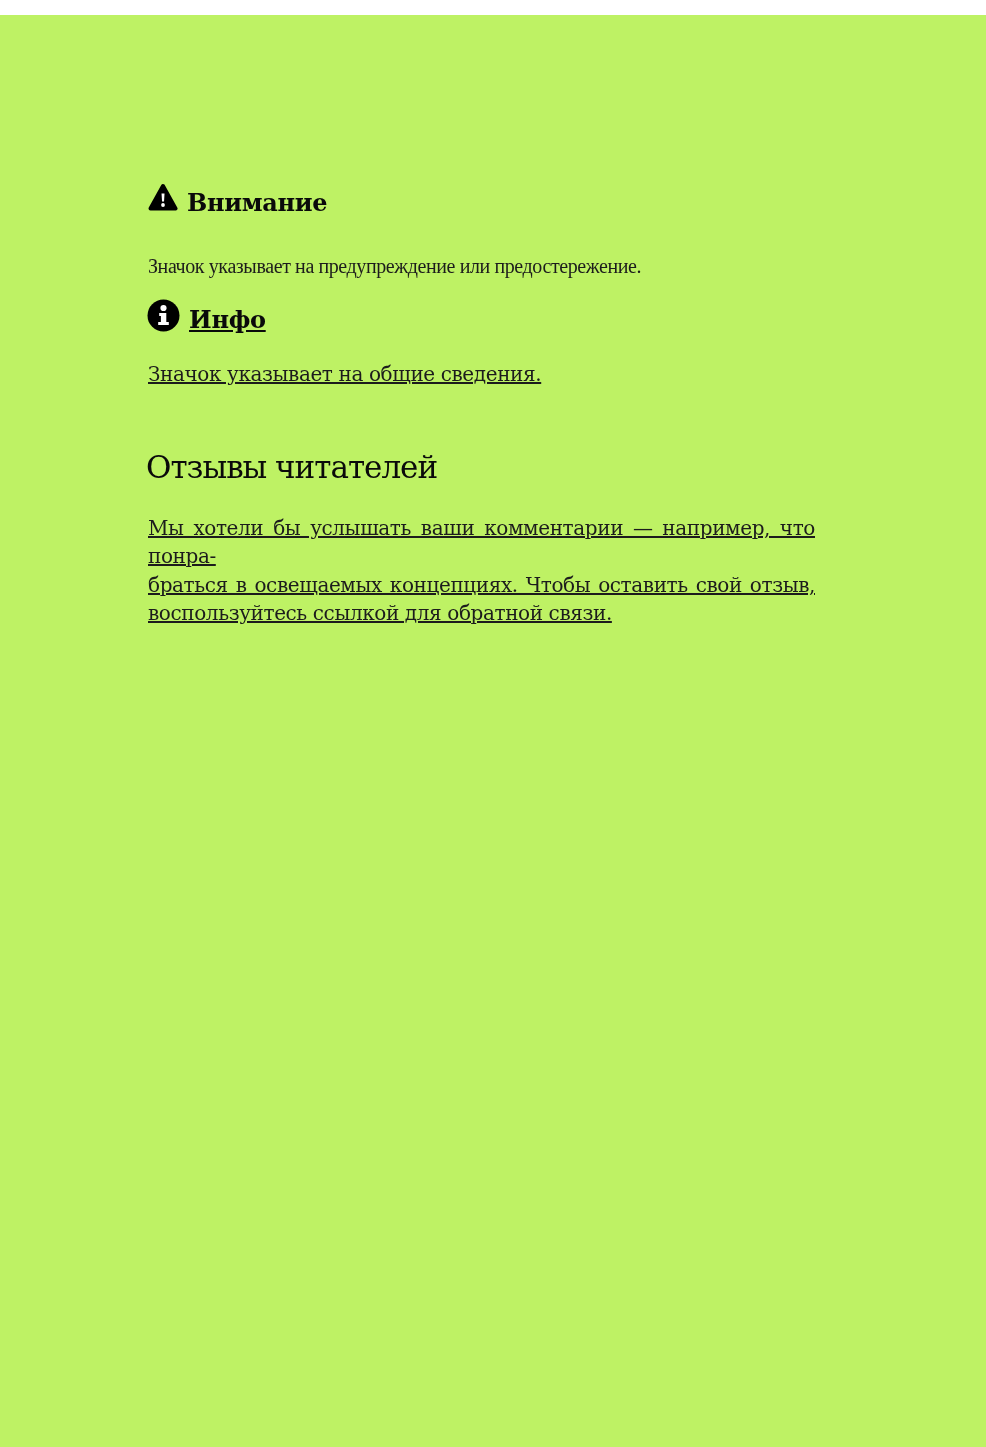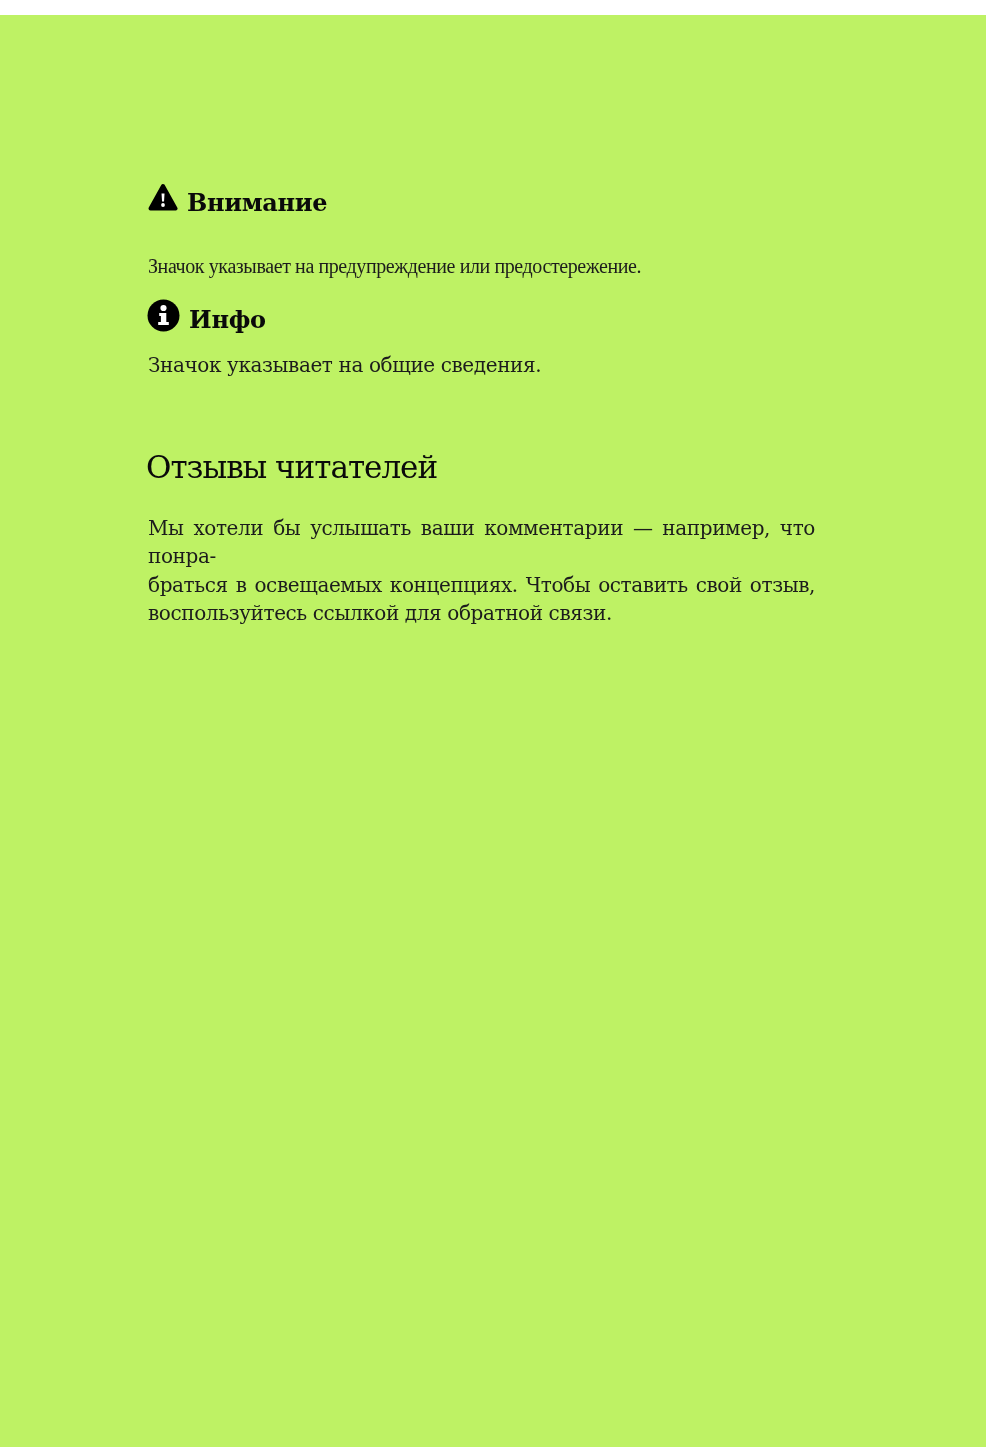--- a/index.html
+++ b/index.html
@@ -58,20 +58,21 @@
   .paragraph {
     width: 667px;
   }
   .paragraph .pline {
     font-size: 20px;
     line-height: 28.4px;
     letter-spacing: -0.4px;
     color: #1c1c1c;
     text-align: justify;
     text-align-last: justify;
+    text-decoration: underline;
   }
   .paragraph .pline.last {
     text-align: right;
     text-align-last: left;
   }
 </style>
 </head>
 <body>
 
 <div class="page">
@@ -90,24 +91,24 @@
   <div class="abs body-line" style="left:148px; top:239px;font-family:Liberation Serif, serif;">Значок указывает на предупреждение или предостережение.</div>
 
   <div class="abs note-row" style="left:147px; top:284px;">
     <span class="icon-box">
       <svg width="33" height="33" viewBox="0 0 33 33" aria-hidden="true">
         <circle cx="16.5" cy="16.5" r="16" fill="#000000"></circle>
         <circle cx="16.5" cy="9" r="3.1" fill="#ffffff"></circle>
         <path d="M12.2 14 L19.3 14 L19.3 23 L21.8 23 L21.8 26 L11.2 26 L11.2 23 L13.9 23 L13.9 17 L12.2 17 Z" fill="#ffffff"></path>
       </svg>
     </span>
-    <span class="note-title" style="margin-top:7px;">Инфо</span>
+    <span class="note-title" style="margin-top:7px;text-decoration:underline;">Инфо</span>
   </div>
 
-  <div class="abs body-line" style="left:148px; top:338px;">Значок указывает на общие сведения.</div>
+  <div class="abs body-line" style="left:148px; top:347px;text-decoration:underline;">Значок указывает на общие сведения.</div>
 
   <h1 class="abs section-heading" style="left:146px; top:434px;">Отзывы читателей</h1>
 
   <div class="abs paragraph" style="left:148px; top:499px;">
     <div class="pline">Мы хотели бы услышать ваши комментарии — например, что понра-</div>
     <div class="pline">браться в освещаемых концепциях. Чтобы оставить свой отзыв,</div>
     <div class="pline last">воспользуйтесь ссылкой для обратной связи.</div>
   </div>
 
 </div>

